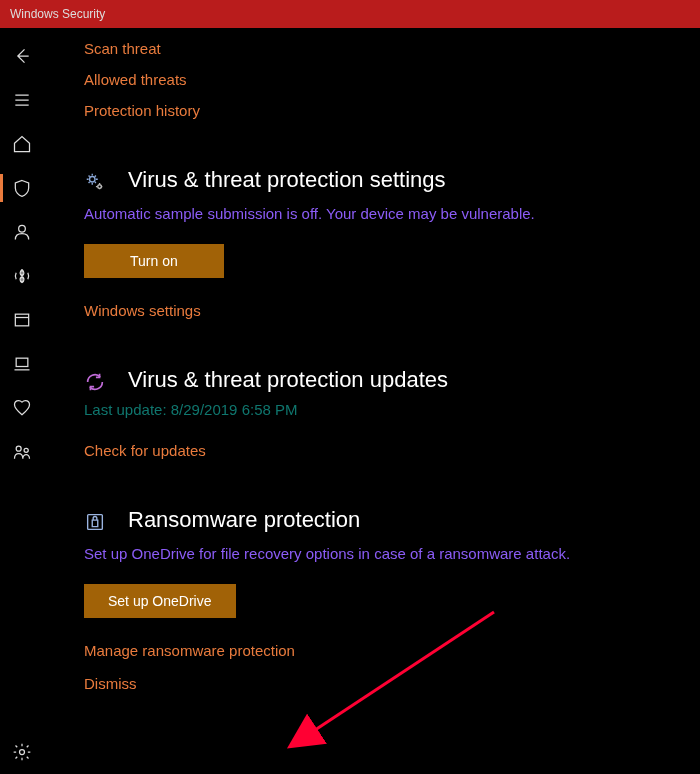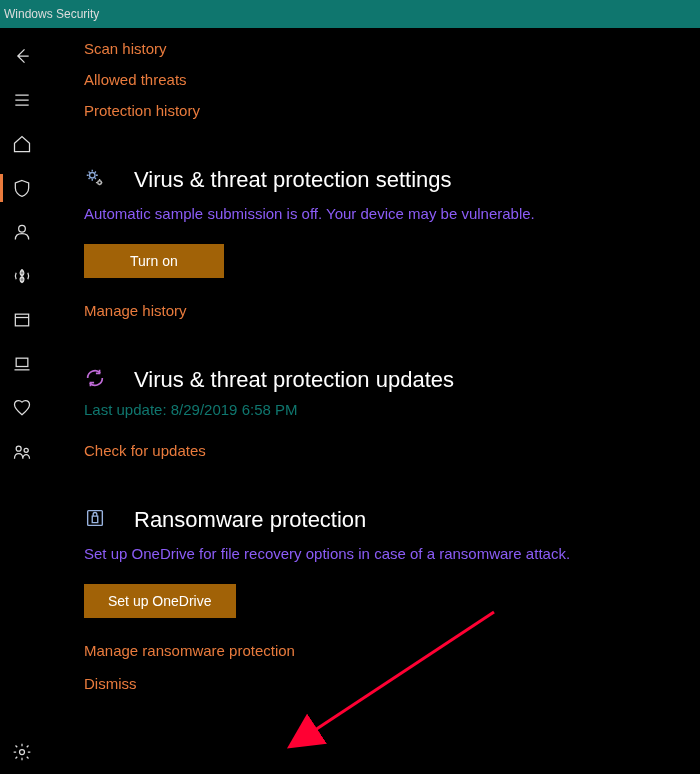--- a/index.html
+++ b/index.html
@@ -1,27 +1,27 @@
 <!DOCTYPE html>
 <html><head>
 <meta charset="utf-8">
 <style>
   * { box-sizing: border-box; margin: 0; padding: 0; }
   html, body { width: 700px; height: 774px; background: #000; color: #fff; font-family: "Segoe UI", Arial, sans-serif; overflow: hidden; }
-  .titlebar { height: 28px; padding-left: 4px; font-size: 12px; color: #ddd; display: flex; align-items: center; background: #0f766e; }
+  .titlebar { height: 28px; padding-left: 10px; font-size: 12px; color: #ddd; display: flex; align-items: center; background: #b91c1c; }
   .app { display: flex; height: calc(774px - 28px); }
   .sidebar { width: 44px; background: #000; display: flex; flex-direction: column; align-items: center; padding-top: 6px; position: relative; }
   .sidebar .nav-item { width: 44px; height: 44px; display: flex; align-items: center; justify-content: center; color: #ddd; cursor: pointer; position: relative; }
   .sidebar .nav-item svg { width: 20px; height: 20px; stroke: #ddd; fill: none; stroke-width: 1.5; }
   .sidebar .nav-item.active::before { content: ""; position: absolute; left: 0; top: 8px; bottom: 8px; width: 3px; background: #e97b3d; }
   .sidebar .spacer { flex: 1; }
   .content { flex: 1; padding: 12px 0 0 40px; overflow: hidden; }
   .link { color: #e97b3d; font-size: 15px; margin-bottom: 14px; cursor: pointer; display: block; }
   .section { margin-top: 48px; }
-  .section-header { display: flex; align-items: flex-start; gap: 28px; }
+  .section-header { display: flex; align-items: flex-end; gap: 22px; }
   .section-title { font-size: 22px; font-weight: 400; color: #fff; }
   .section-icon { width: 22px; height: 22px; display: inline-flex; align-items: center; justify-content: center; }
   .section-icon svg { width: 22px; height: 22px; }
   .section-desc { color: #8b5cf6; font-size: 15px; margin-top: 10px; line-height: 1.4; }
   .section-sub { color: #0f766e; font-size: 15px; margin-top: 8px; }
   .btn { display: inline-block; background: #a16207; color: #fff; font-size: 14px; padding: 9px 24px; border: none; cursor: pointer; margin-top: 20px; }
   .btn-wide { padding: 9px 46px; }
   .section .link-row { margin-top: 24px; }
   .annot-arrow { position: absolute; pointer-events: none; }
 </style>
@@ -90,40 +90,40 @@
     <div class="spacer"></div>
     <div class="nav-item">
       <svg viewBox="0 0 24 24">
           <circle cx="12" cy="12" r="3"></circle>
           <path d="M12 2v3M12 19v3M4.2 4.2l2.1 2.1M17.7 17.7l2.1 2.1M2 12h3M19 12h3M4.2 19.8l2.1-2.1M17.7 6.3l2.1-2.1"></path>
         </svg>
     </div>
   </div>
 
   <div class="content" style="position:relative;">
-    <a class="link">Scan history</a>
+    <a class="link">Scan threat</a>
     <a class="link">Allowed threats</a>
     <a class="link">Protection history</a>
 
     <div class="section">
       <div class="section-header">
         <span class="section-icon">
           <svg viewBox="0 0 24 24" fill="none" stroke="#8aa7d6" stroke-width="1.5">
               <circle cx="9" cy="9" r="3"></circle>
               <path d="M9 3v2M9 13v2M3 9h2M13 9h2M5 5l1.2 1.2M11.8 11.8 13 13M5 13l1.2-1.2M11.8 6.2 13 5"></path>
               <circle cx="17" cy="17" r="2" stroke="#bbb"></circle>
               <path d="M17 13v1.5M17 18.5V20M13 17h1.5M18.5 17H20" stroke="#bbb"></path>
             </svg>
         </span>
         <div class="section-title">Virus &amp; threat protection settings</div>
       </div>
       <div class="section-desc">Automatic sample submission is off. Your device may be vulnerable.</div>
       <button class="btn btn-wide">Turn on</button>
       <div class="link-row">
-          <a class="link">Manage history</a>
+          <a class="link">Windows settings</a>
         </div>
     </div>
 
     <div class="section">
       <div class="section-header">
         <span class="section-icon">
           <svg viewBox="0 0 24 24" fill="none" stroke="#c06bd8" stroke-width="1.8">
               <path d="M4 12a8 8 0 0 1 13.7-5.6M20 12a8 8 0 0 1-13.7 5.6"></path>
               <path d="M17 3v4h-4M7 21v-4h4"></path>
             </svg>

